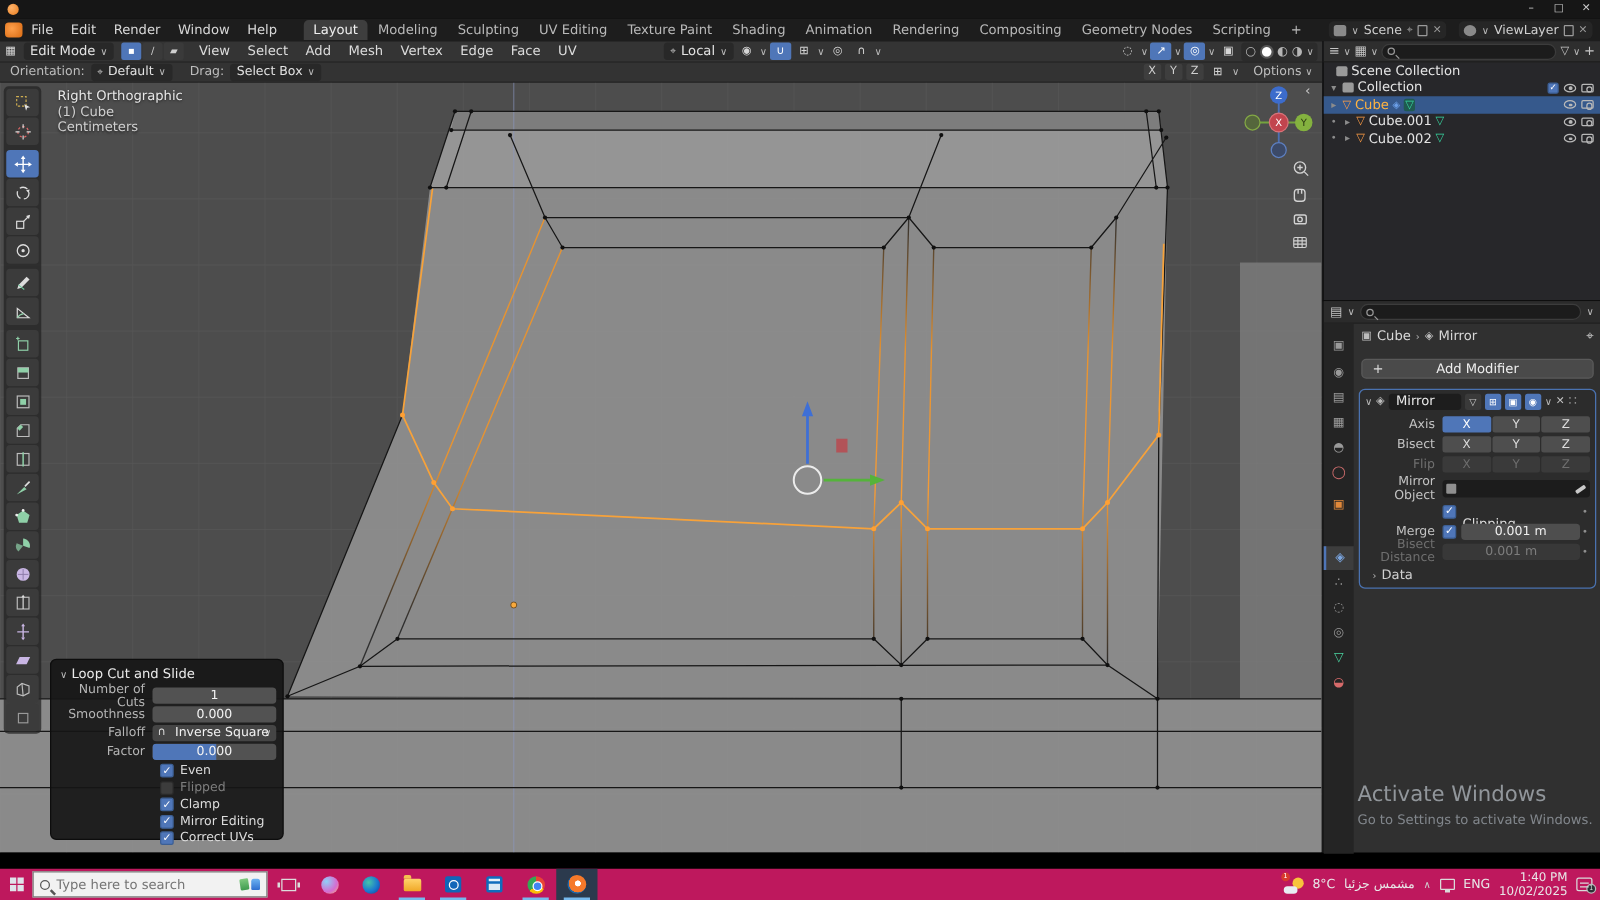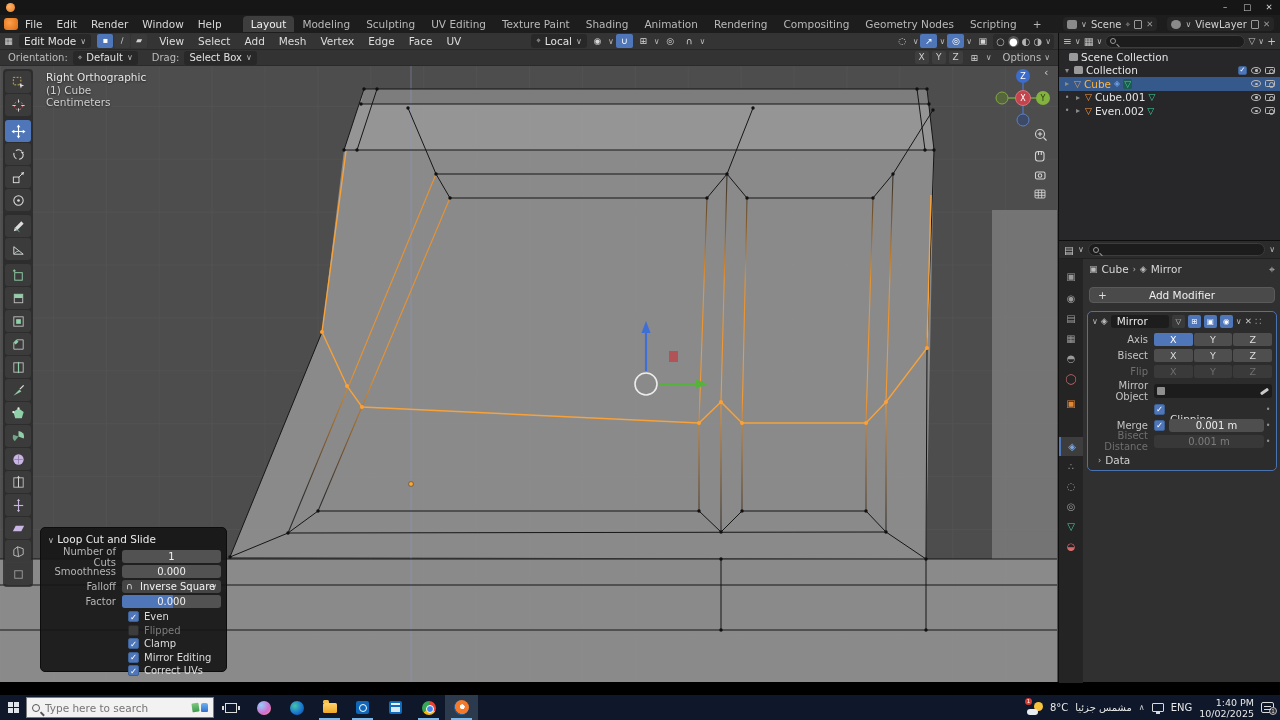--- a/index.html
+++ b/index.html
@@ -137,21 +137,21 @@
   .watermark{left:1086px;top:626px;color:#aab0b6;opacity:.8;pointer-events:none;}
   .watermark .w1{font-size:17px;}
   .watermark .w2{font-size:10.5px;color:#969ca3;margin-top:4px;}
 
   
   .statusbar{left:0;top:682px;width:1280px;height:13px;background:#232323;border-top:1px solid #101010;display:flex;align-items:center;font-size:9.5px;color:#9a9a9a;}
   .pill{width:16px;height:8px;background:#484848;border-radius:3px;}
   .ver{margin-left:auto;padding-right:10px;color:#8d8d8d;}
 
   
-  .taskbar{left:0;top:695px;width:1280px;height:25px;background:#0f172a;display:flex;align-items:center;}
+  .taskbar{left:0;top:695px;width:1280px;height:25px;background:#be185d;display:flex;align-items:center;}
   .startbtn{width:26px;height:25px;display:flex;align-items:center;justify-content:center;}
   .wingrid{display:grid;grid-template-columns:5px 5px;grid-template-rows:5px 5px;gap:1px;}
   .wingrid span{background:#dfe3ea;}
   .tsearch{width:188px;height:21px;background:#f2f2f2;border:1px solid #7a7a7a;display:flex;align-items:center;gap:5px;padding:0 5px;}
   .tsearch .mag2{width:8px;height:8px;border:1.5px solid #555;border-radius:50%;position:relative;flex:none;}
   .tsearch .mag2::after{content:"";position:absolute;width:5px;height:1.5px;background:#555;transform:rotate(45deg);left:7px;top:8px;}
   .tsearch input{border:0;outline:0;background:transparent;font-size:10.5px;color:#333;flex:1;font-family:inherit;min-width:0;}
   .tsearch .deco{display:flex;gap:2px;flex:none;}
   .deco i{width:7px;height:9px;border-radius:1px;}
   .deco .bk{background:linear-gradient(#7ec97e,#3f9b4f);transform:rotate(-8deg);}
@@ -718,21 +718,21 @@
       <span class="tri-g">▽</span>
       <span class="ol-right">
         <span class="i-eye"></span>
         <span class="i-cam"></span>
       </span>
     </div>
     <div class="ol-row">
       <span class="gut">•</span>
       <span class="gut">▸</span>
       <span class="tri-o">▽</span>
-      <span class="olname">Even.002</span>
+      <span class="olname">Cube.002</span>
       <span class="tri-g">▽</span>
       <span class="ol-right">
         <span class="i-eye"></span>
         <span class="i-cam"></span>
       </span>
     </div>
   </div>
 
   <div class="abs props">
     <div class="p-head">
@@ -837,20 +837,24 @@
           <span class="dotcol">•</span>
         </div>
         <div class="datahdr">
           <span class="chevc">›</span>
           <span>Data</span>
         </div>
       </div>
     </div>
   </div>
 
+  <div class="abs watermark">
+    <div class="w1">Activate Windows</div>
+    <div class="w2">Go to Settings to activate Windows.</div>
+  </div>
 
 
   <div class="abs taskbar">
     <div class="startbtn">
       <span class="wingrid">
           <span></span>
           <span></span>
           <span></span>
           <span></span>
         </span>

